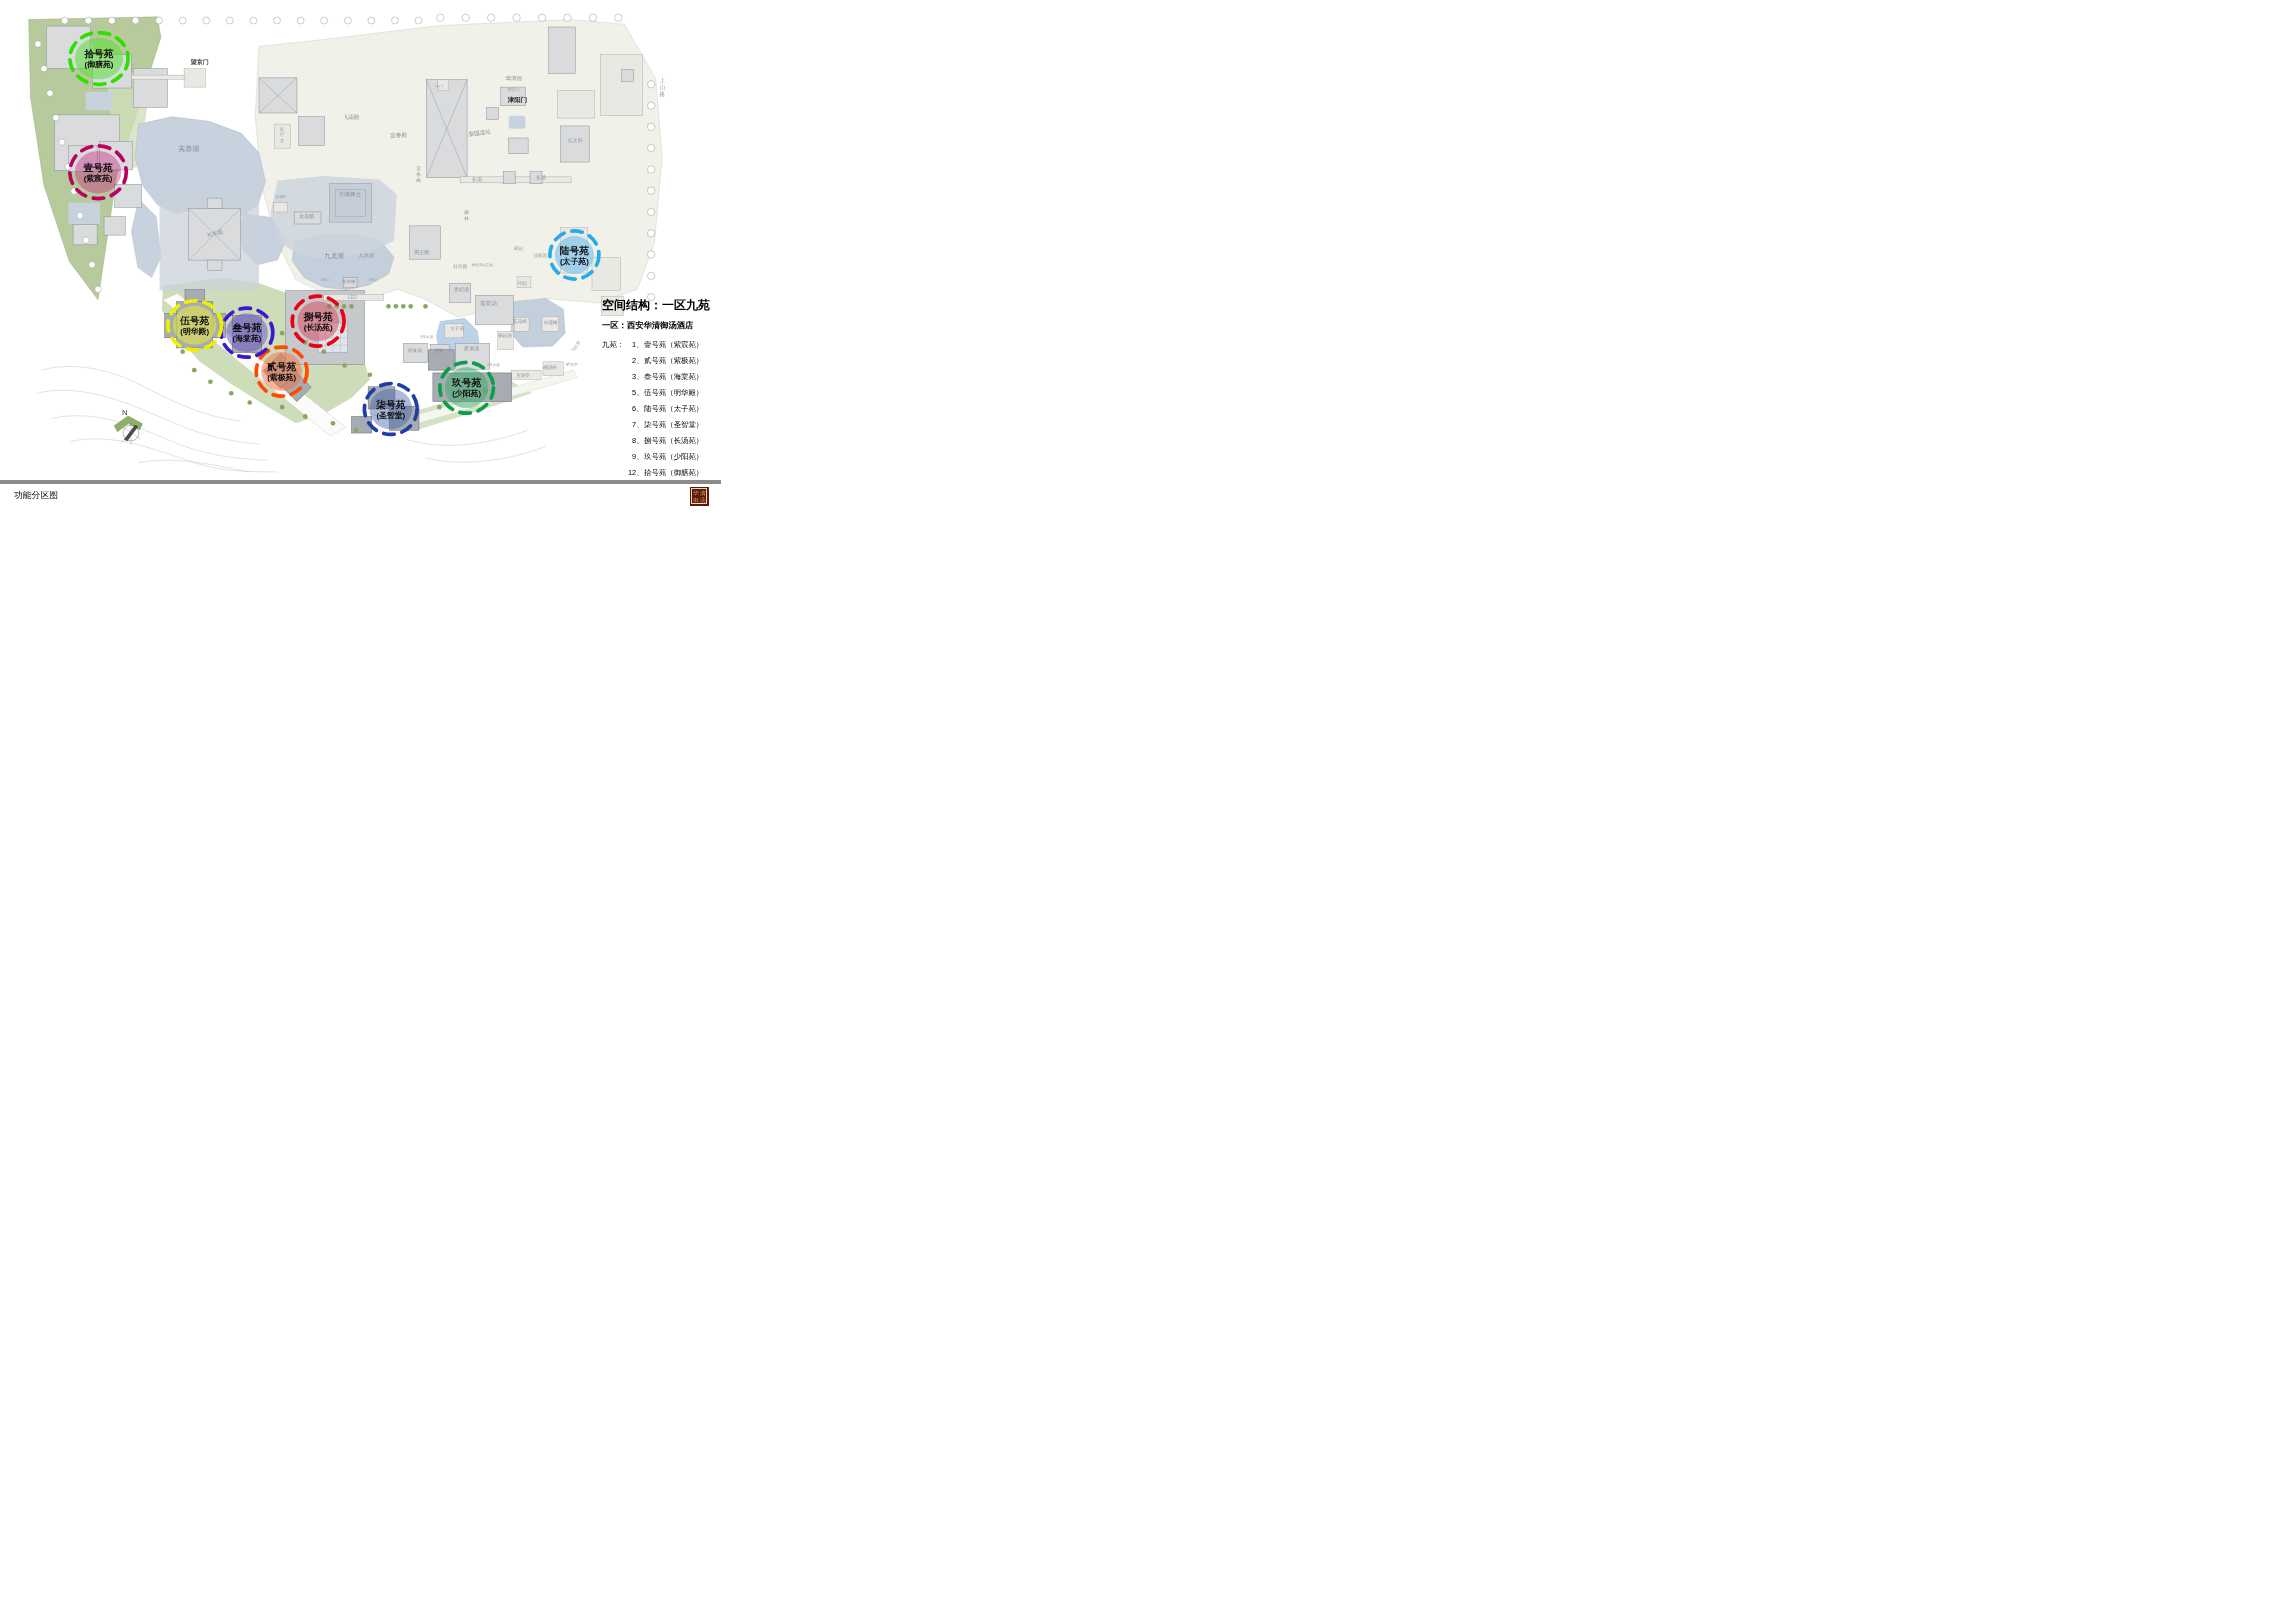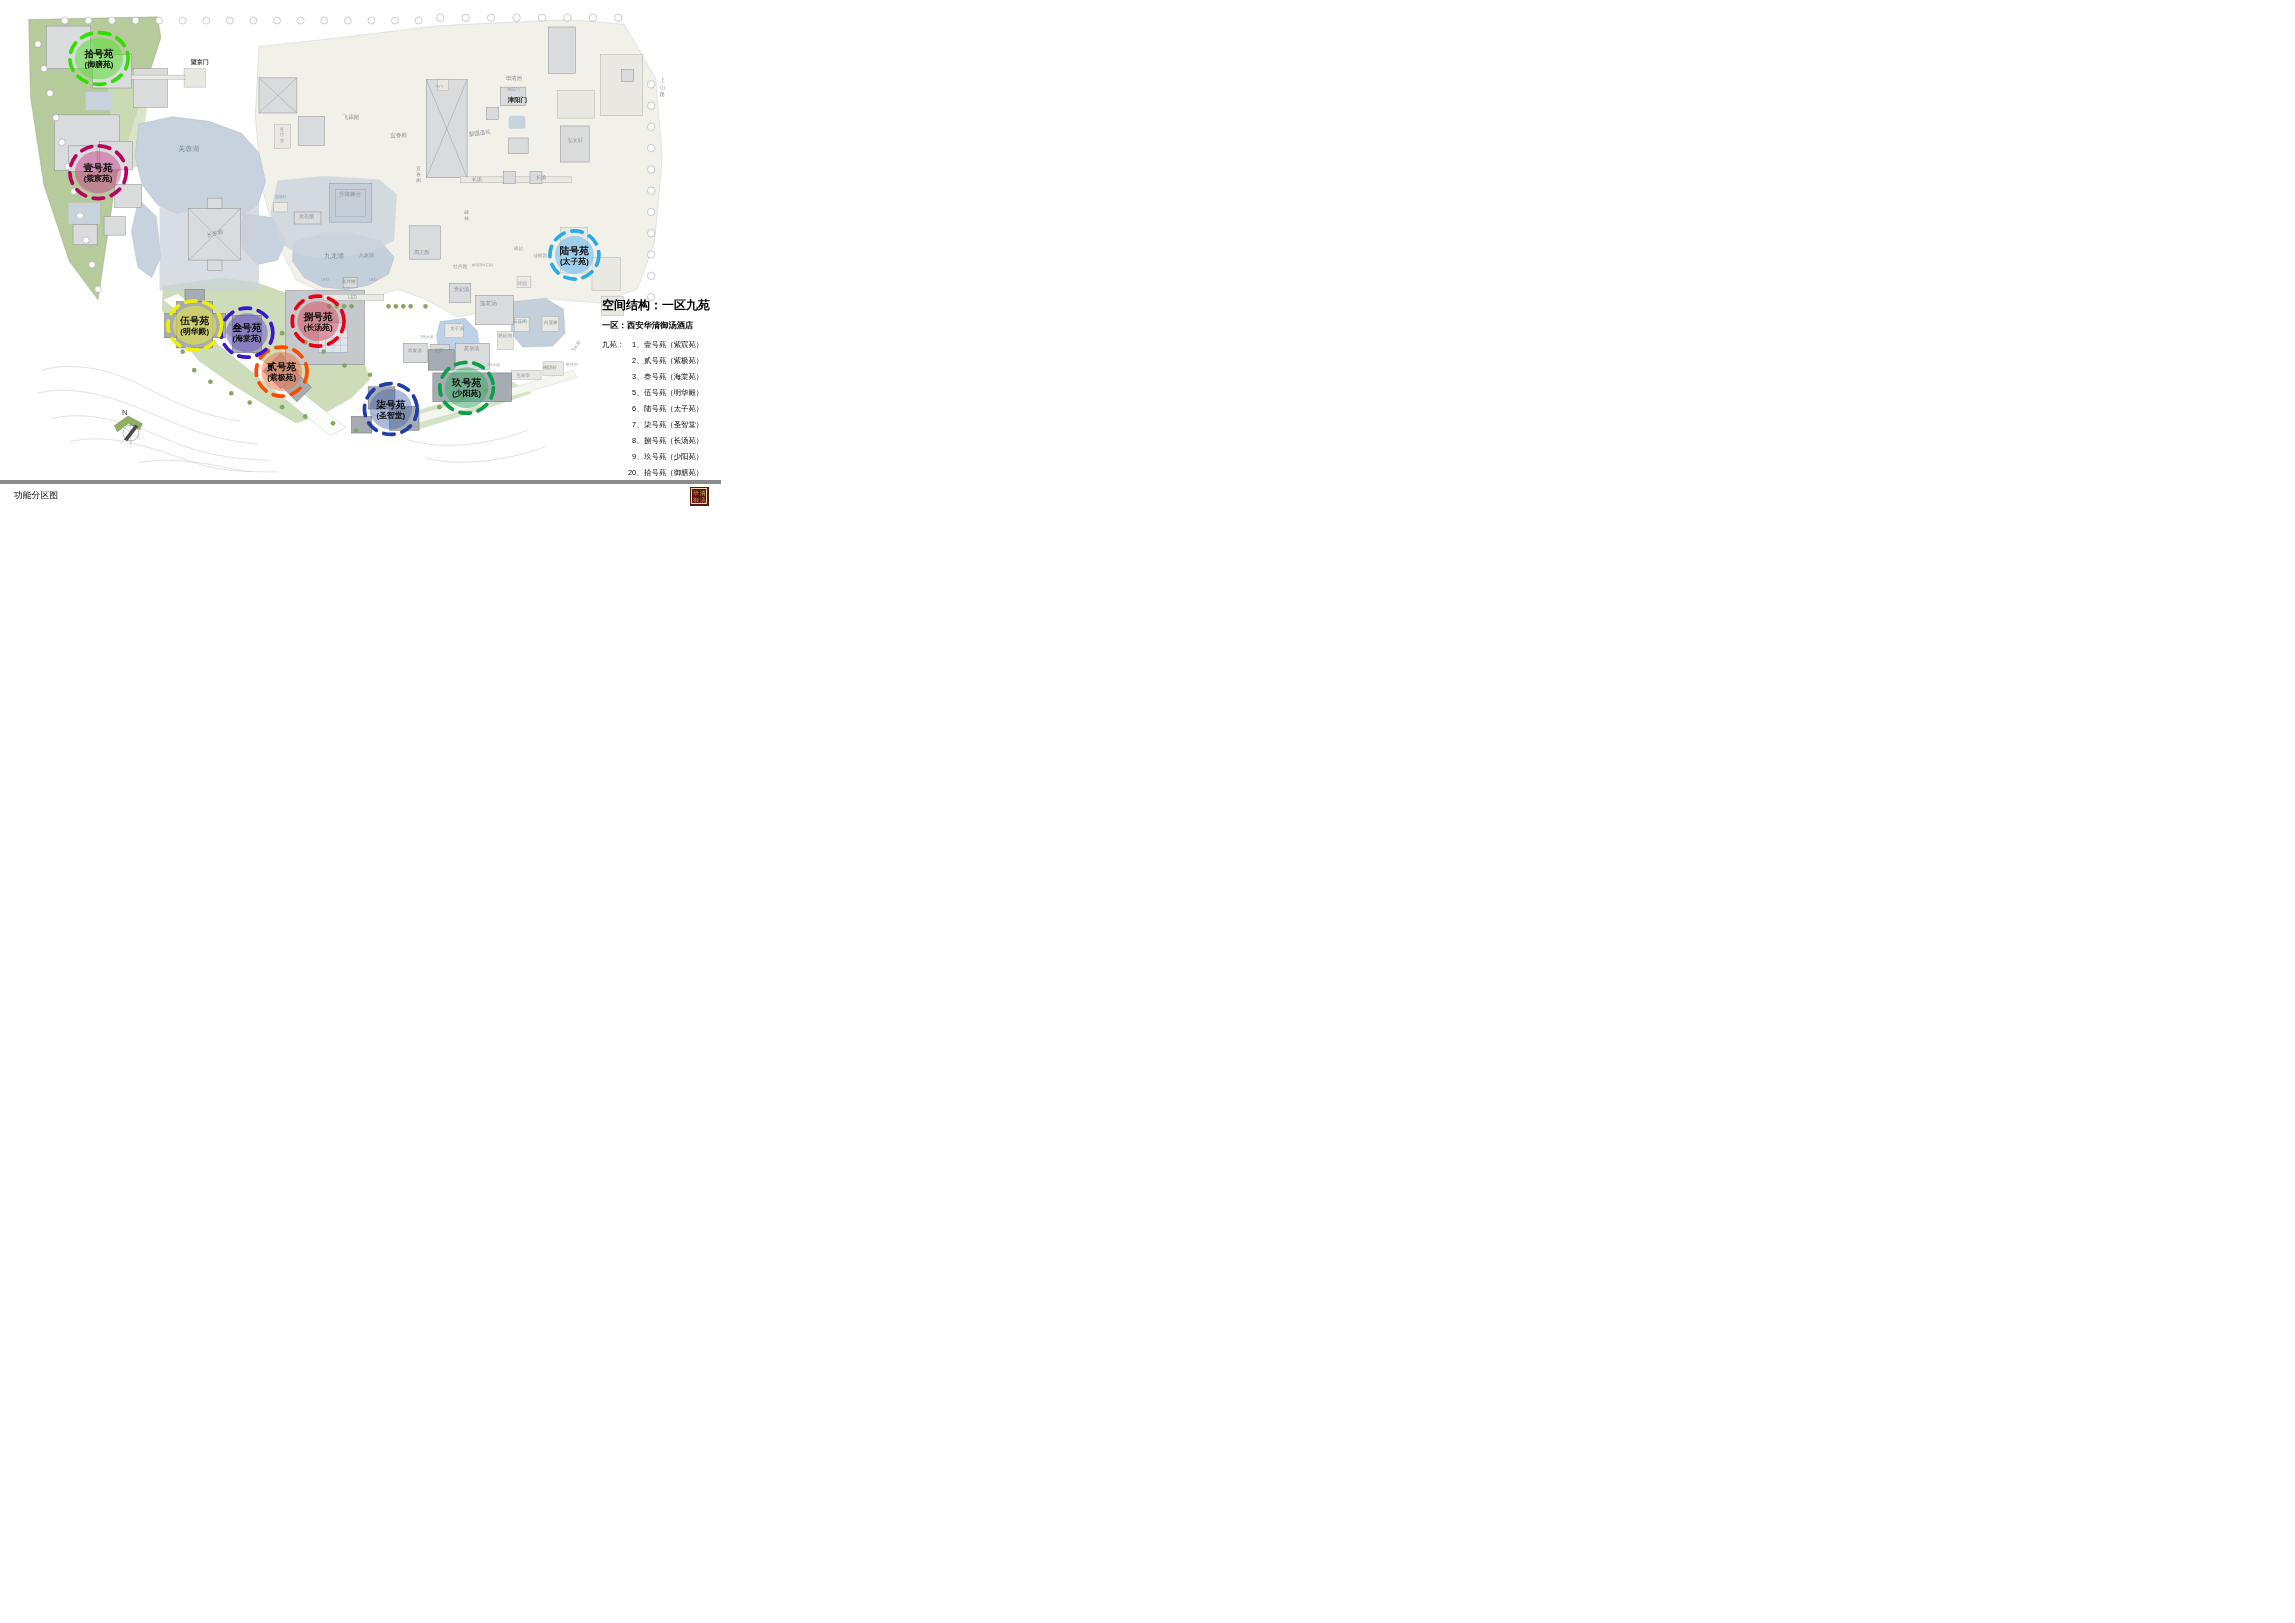--- a/index.html
+++ b/index.html
@@ -384,21 +384,21 @@
           <span class="lg-num">8、</span>
           <span class="lg-name">捌号苑（长汤苑）</span>
         </div>
         <div class="legend-row">
           <span class="lg-prefix"></span>
           <span class="lg-num">9、</span>
           <span class="lg-name">玖号苑（少阳苑）</span>
         </div>
         <div class="legend-row">
           <span class="lg-prefix"></span>
-          <span class="lg-num">20、</span>
+          <span class="lg-num">12、</span>
           <span class="lg-name">拾号苑（御膳苑）</span>
         </div>
       </div>
   </div>
 
   
   <div class="footer-bar"></div>
   <div class="map-title">功能分区图</div>
   <div class="seal">
     <div class="seal-inner" id="seal-inner">

